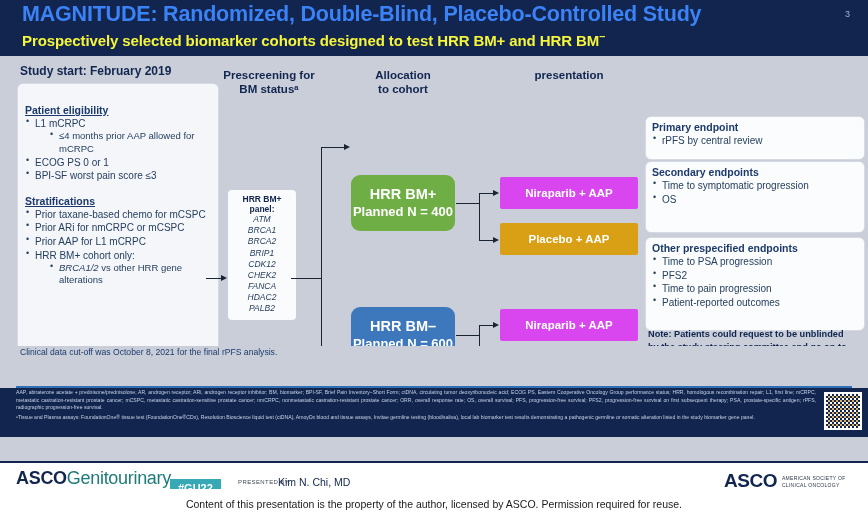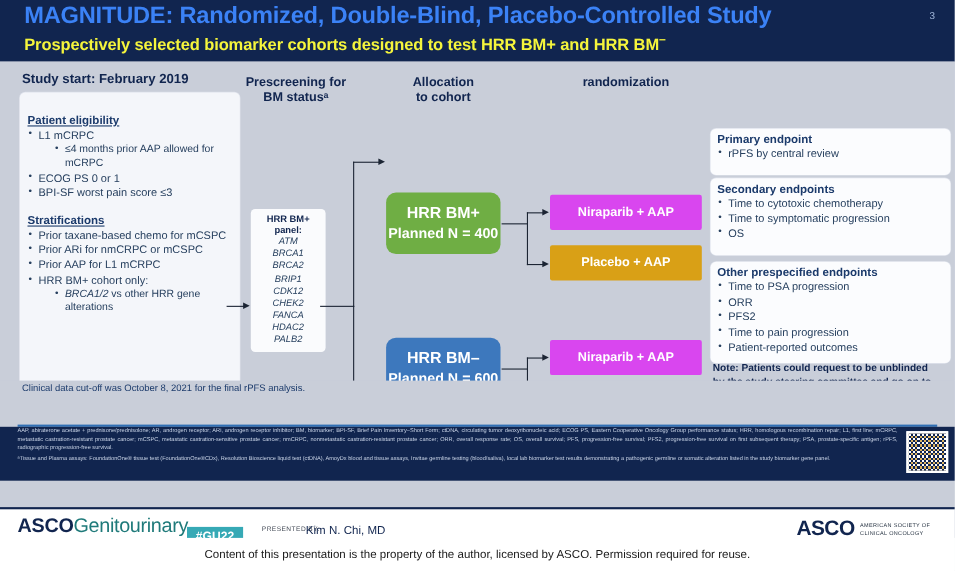--- a/index.html
+++ b/index.html
@@ -257,21 +257,21 @@
 
     <div class="col-head" style="left:214px; top:12px; width:110px;">
       <div>Prescreening for</div>
       <div>BM statusᵃ</div>
     </div>
     <div class="col-head" style="left:345px; top:12px; width:116px;">
       <div>Allocation</div>
       <div>to cohort</div>
     </div>
     <div class="col-head" style="left:498px; top:12px; width:142px;">
-      <div>randomization</div>
+      <div>presentation</div>
     </div>
 
     <div class="panel" style="left:18px; top:28px; width:186px; height:255px; padding:20px 7px;">
       <div class="panel-title">Patient eligibility</div>
       <ul class="bl">
         <li>
           <span>L1 mCRPC</span>
           <ul class="bl2">
             <li>≤4 months prior AAP allowed for mCRPC</li>
           </ul>
@@ -352,31 +352,29 @@
     <div class="panel plain" style="left:646px; top:61px; width:206px; height:34px; padding:4px 6px;">
       <div class="panel-title2">Primary endpoint</div>
       <ul class="bl">
         <li>rPFS by central review</li>
       </ul>
     </div>
 
     <div class="panel plain" style="left:646px; top:106px; width:206px; height:62px; padding:4px 6px;">
       <div class="panel-title2">Secondary endpoints</div>
       <ul class="bl">
-        <li>Time to cytotoxic chemotherapy</li>
         <li>Time to symptomatic progression</li>
         <li>OS</li>
       </ul>
     </div>
 
     <div class="panel plain" style="left:646px; top:182px; width:206px; height:84px; padding:4px 6px;">
       <div class="panel-title2">Other prespecified endpoints</div>
       <ul class="bl">
         <li>Time to PSA progression</li>
-        <li>ORR</li>
         <li>PFS2</li>
         <li>Time to pain progression</li>
         <li>Patient-reported outcomes</li>
       </ul>
     </div>
 
     <div style="position:absolute; left:648px; top:272px; width:202px; font-size:9.2px; font-weight:bold; color:#11254f; line-height:1.38;">Note: Patients could request to be unblinded by the study steering committee and go on to subsequent therapy of the investigator's choice.</div>
   </div>
 
   <div class="cutoff-area">

